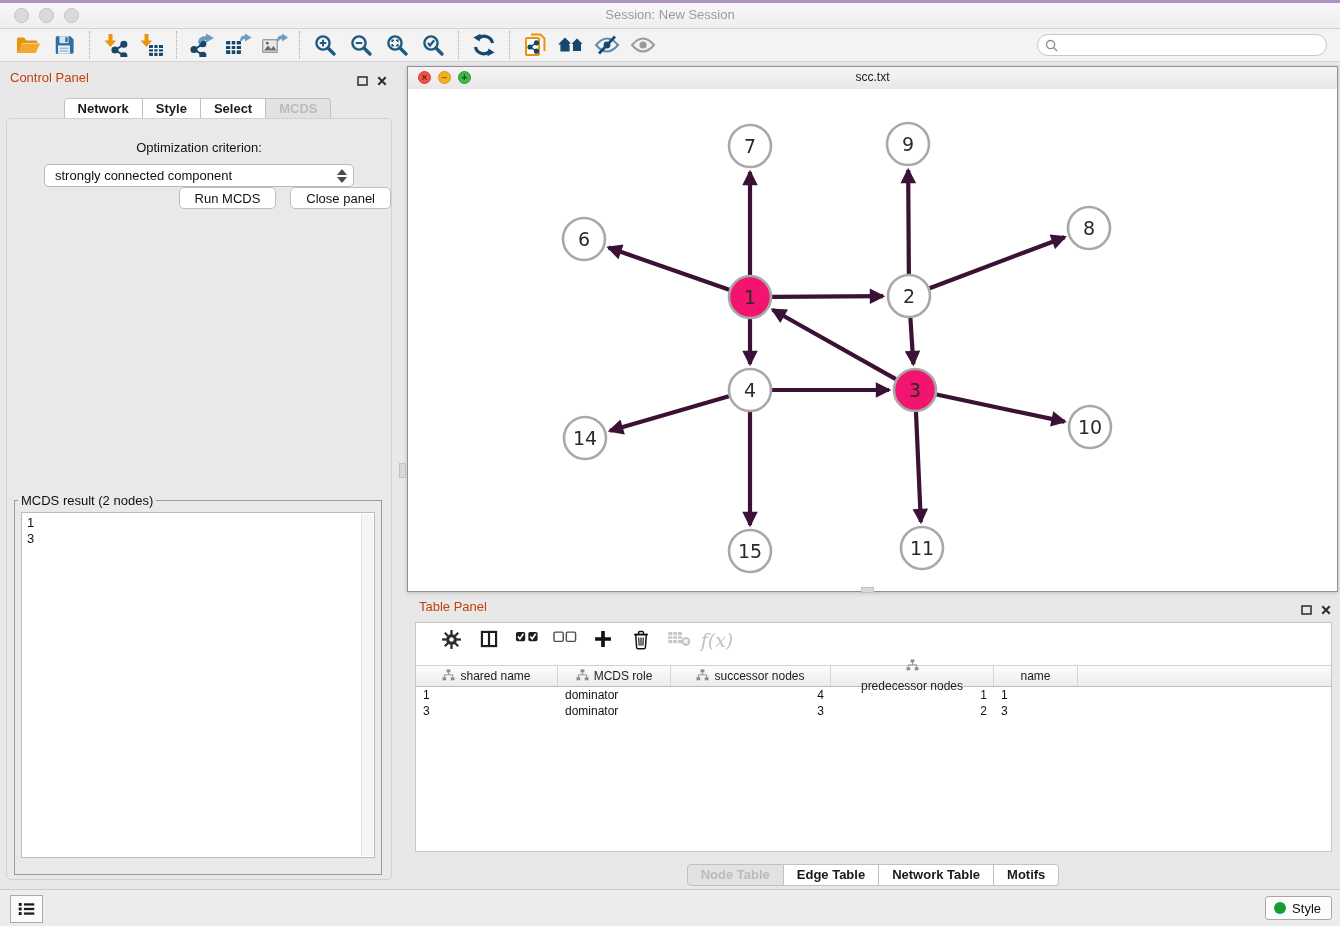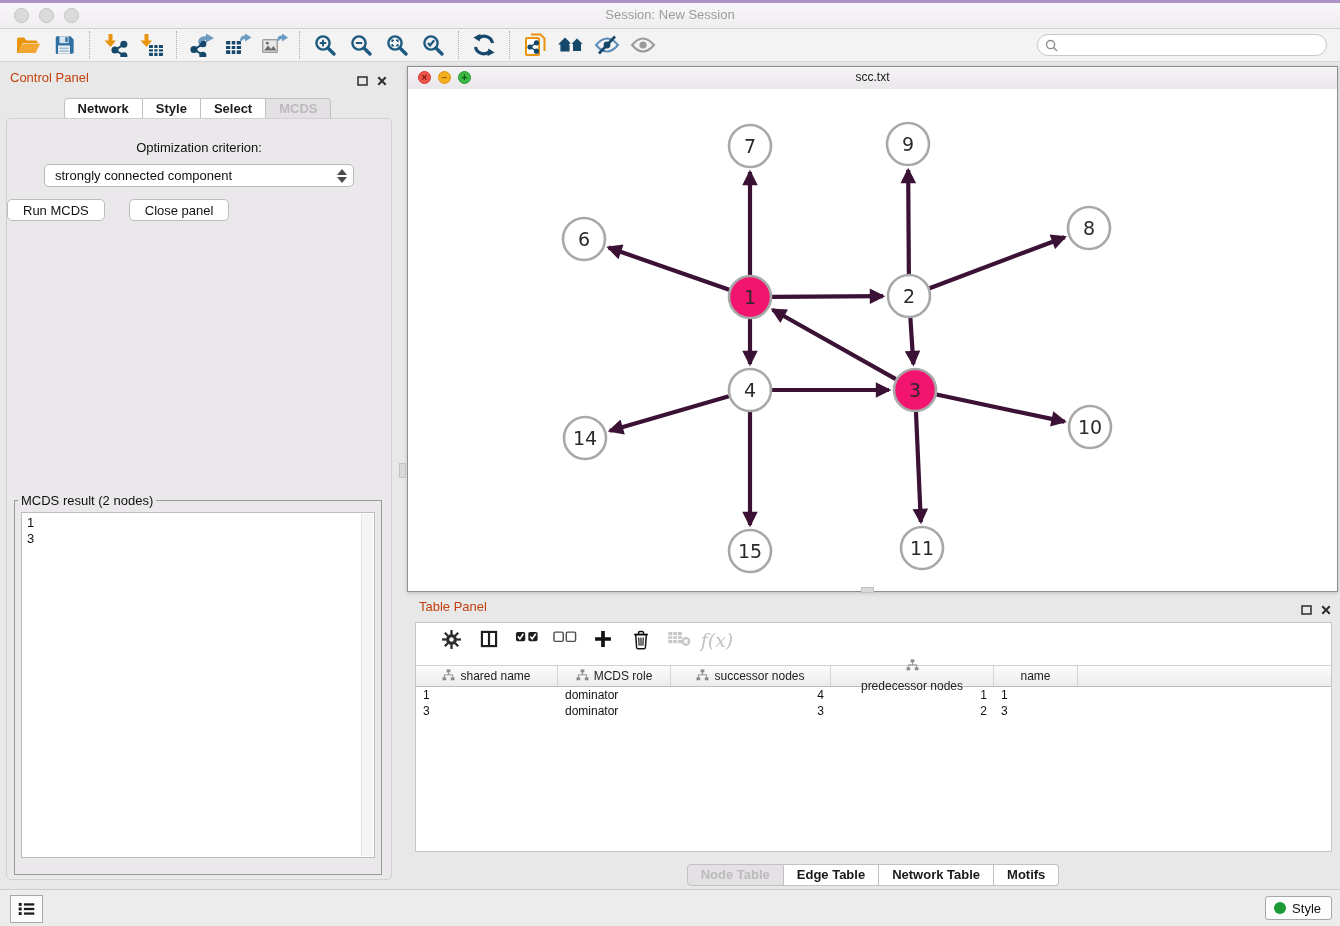--- a/index.html
+++ b/index.html
@@ -54,21 +54,21 @@
   #opt-label{margin-top:21px;text-align:center;font-size:13px;color:#111;}
   #opt-select{
     position:relative;margin:9px auto 0;width:310px;height:23px;background:#fff;
     border:1px solid #b9b9b9;border-radius:5px;box-sizing:border-box;
     font-size:13px;color:#111;line-height:21px;padding-left:10px;
   }
   #opt-stepper{position:absolute;right:6px;top:3px;width:10px;height:16px;}
   #opt-stepper .up,#opt-stepper .dn{position:absolute;left:0;width:0;height:0;border-left:5px solid transparent;border-right:5px solid transparent;}
   #opt-stepper .up{top:1px;border-bottom:6px solid #4a4a4a;}
   #opt-stepper .dn{bottom:1px;border-top:6px solid #4a4a4a;}
-  #cp-buttons{display:flex;justify-content:flex-start;gap:24px;margin-top:12px;}
+  #cp-buttons{display:flex;justify-content:flex-end;gap:14px;margin-top:0;}
   .cp-btn{
     height:22px;padding:0 15px;background:#fff;border:1px solid #bdbdbd;border-radius:5px;
     font-size:13px;color:#111;font-family:"Liberation Sans",sans-serif;cursor:default;
   }
   #result-fieldset{
     position:absolute;left:7px;right:9px;top:374px;bottom:4px;
     border:1px solid #9a9a9a;margin:0;padding:0;
   }
   #result-fieldset legend{font-size:13px;color:#111;margin-left:3px;padding:0 3px;}
   #result-area{

